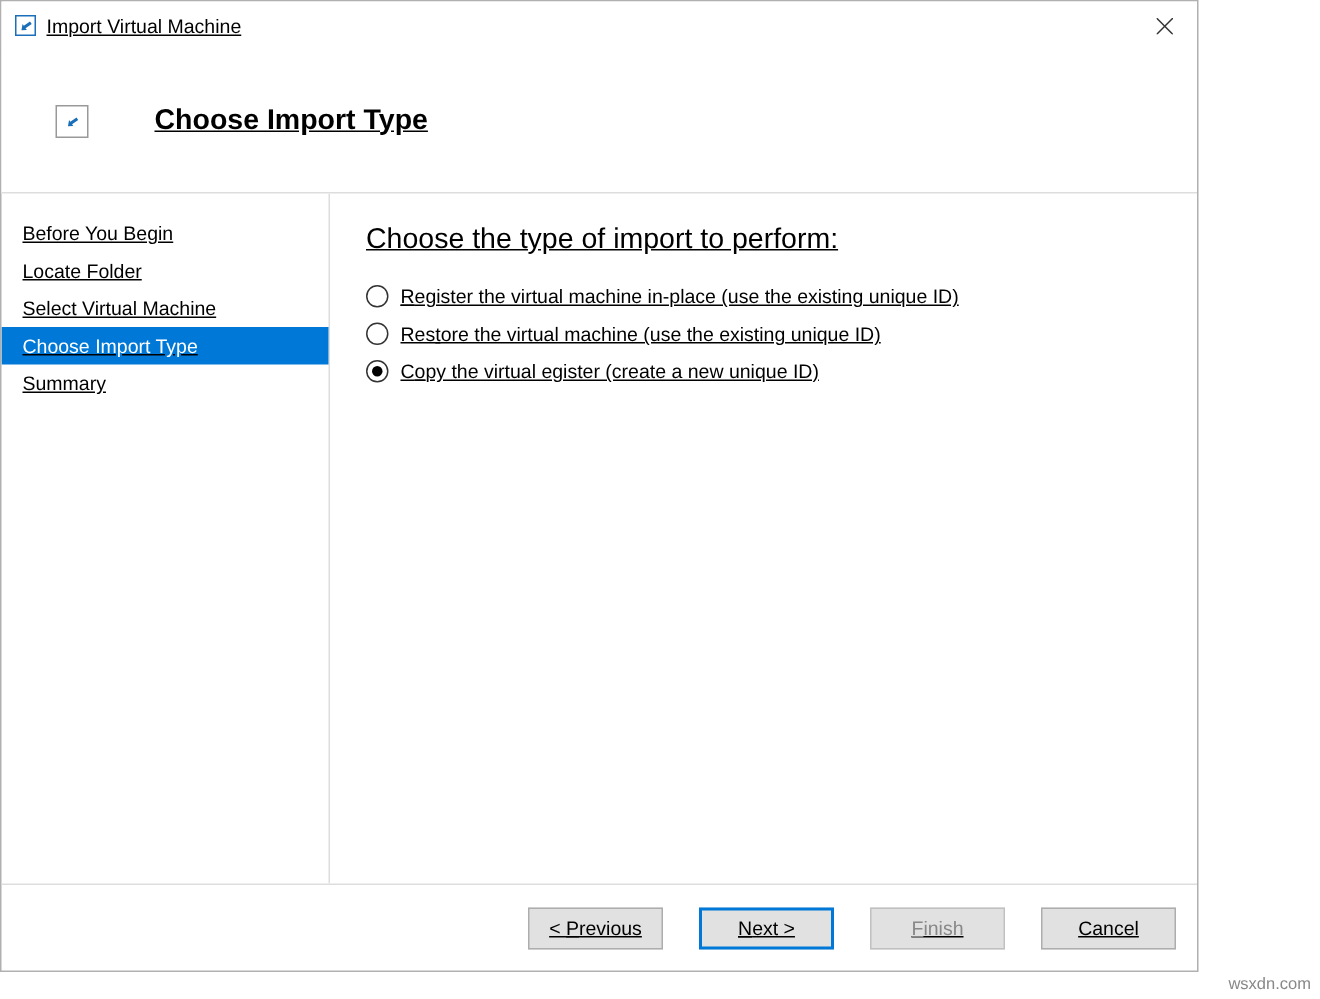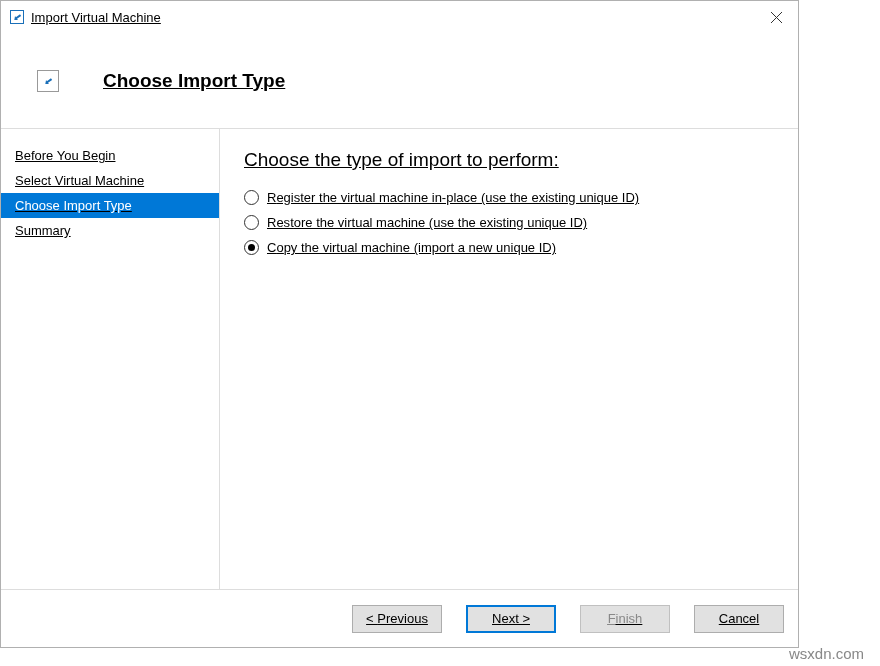--- a/index.html
+++ b/index.html
@@ -164,22 +164,22 @@
     }
     .btn.disabled {
       color: #888;
       background: #e1e1e1;
       border-color: #c0c0c0;
       cursor: default;
     }
     .watermark {
       position: absolute;
       bottom: 4px;
-      right: 16px;
-      font-size: 15px;
+      right: 6px;
+      font-size: 11px;
       color: #888;
       margin-top: 16px;
     }
     .btn u { text-decoration: underline; }
   </style>
 </head>
 <body>
 
 <div class="window">
 
@@ -208,20 +208,23 @@
     <span class="header-title">Choose Import Type</span>
   </div>
 
   <div class="content-area">
 
     <div class="sidebar">
       <div class="sidebar-item">
         <span>Before You Begin</span>
       </div>
       <div class="sidebar-item">
+        <span>Locate Folder</span>
+      </div>
+      <div class="sidebar-item">
         <span>Select Virtual Machine</span>
       </div>
       <div class="sidebar-item selected">
         <span>Choose Import Type</span>
       </div>
       <div class="sidebar-item">
         <span>Summary</span>
       </div>
     </div>
 
@@ -233,21 +236,21 @@
         <span class="radio-label"><span></span><u>R</u><span>egister the virtual machine in-place (use the existing unique ID)</span></span>
       </label>
 
       <label class="radio-row">
         <span class="radio-input"></span>
         <span class="radio-label"><span>Res</span><u>t</u><span>ore the virtual machine (use the existing unique ID)</span></span>
       </label>
 
       <label class="radio-row">
         <span class="radio-input checked"></span>
-        <span class="radio-label"><span>C</span><u>o</u><span>py the virtual machine (import a new unique ID)</span></span>
+        <span class="radio-label"><span>C</span><u>o</u><span>py the virtual egister (create a new unique ID)</span></span>
       </label>
     </div>
 
   </div>
 
   <div class="button-bar">
     <button class="btn"><span>&lt; </span><u>P</u><span>revious</span></button>
     <button class="btn primary"><span></span><u>N</u><span>ext &gt;</span></button>
     <button class="btn disabled"><span></span><u>F</u><span>inish</span></button>
     <button class="btn">Cancel</button>

